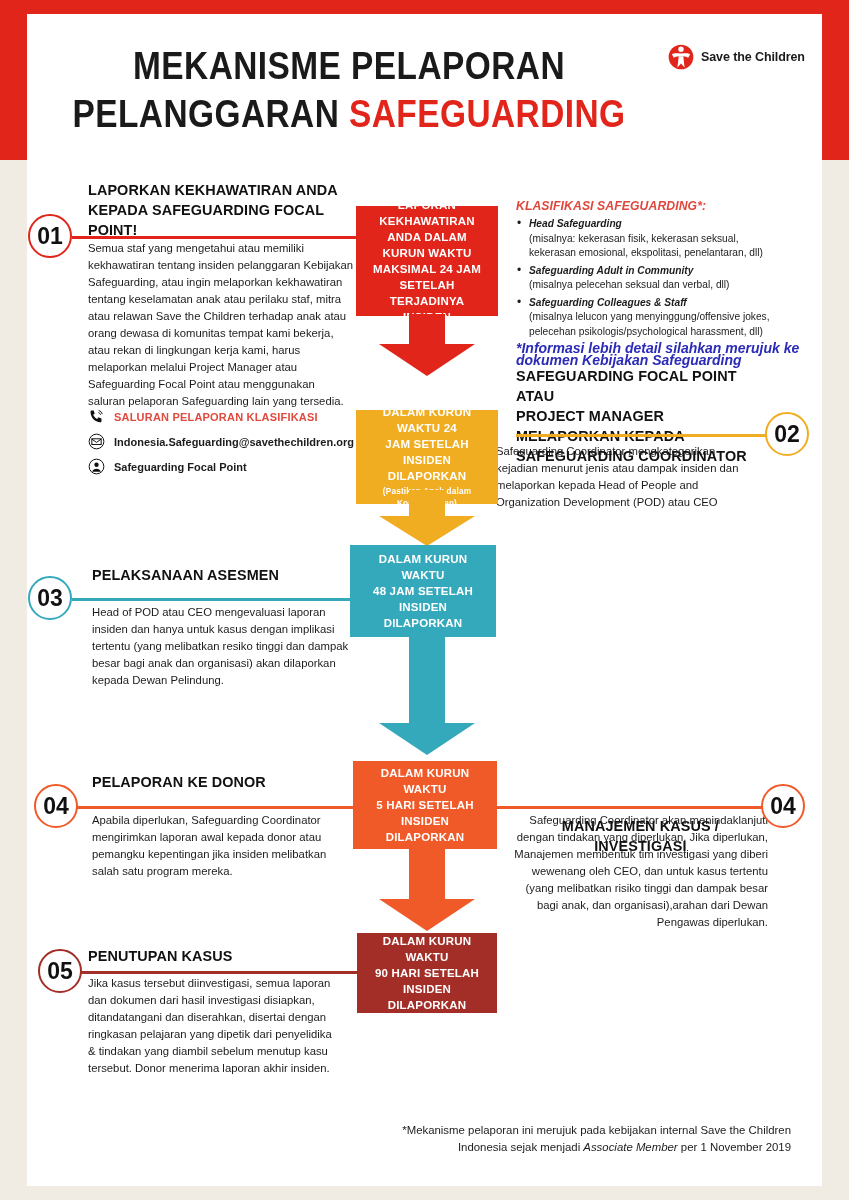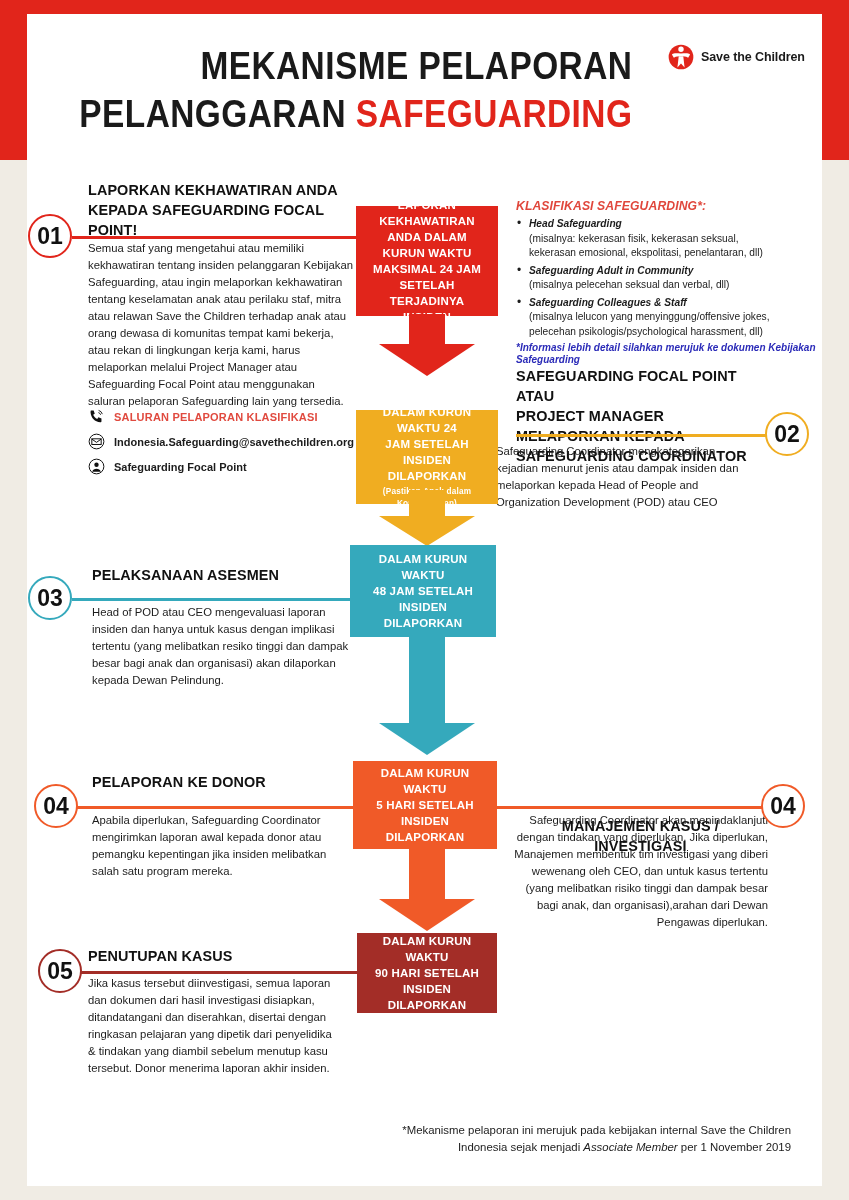--- a/index.html
+++ b/index.html
@@ -22,21 +22,21 @@
   }
   .frame-inner-white {
     position: absolute; left: 27px; top: 14px;
     width: 795px; height: 1172px;
     background: #ffffff;
   }
   
   .title-wrap {
     position: absolute; left: 27px; top: 42px;
     width: 644px;
-    text-align: right;
+    text-align: center;
   }
   .title-line {
     font-family: "Liberation Sans Narrow", "Liberation Sans", sans-serif;
     font-weight: 700;
     font-size: 38px;
     letter-spacing: 0.5px;
     line-height: 48px;
     color: #1a1a1a;
     transform: scaleX(0.88);
   }
@@ -123,21 +123,21 @@
   .klas-list { list-style: none; }
   .klas-list li {
     position: relative; padding-left: 13px; margin-bottom: 3px;
     font-size: 10.2px; line-height: 14.5px; color:#1c1c1c;
   }
   .klas-list li:before {
     content: "•"; position: absolute; left: 1px; top: -1px; font-size: 12px;
   }
   .klas-list .it { font-style: italic; font-weight: 700; }
   .klas-foot {
-    font-size: 10px; font-style: italic; font-weight: 700;
+    font-size: 14px; font-style: italic; font-weight: 700;
     color: #2b2bb8; margin-top: 3px; line-height: 12px;
   }
 
   .footnote {
     position: absolute; right: 58px; bottom: 44px;
     text-align: right;
     font-size: 11.4px; line-height: 17px; color: #1c1c1c;
   }
   .footnote i { font-style: italic; }
 </style>

